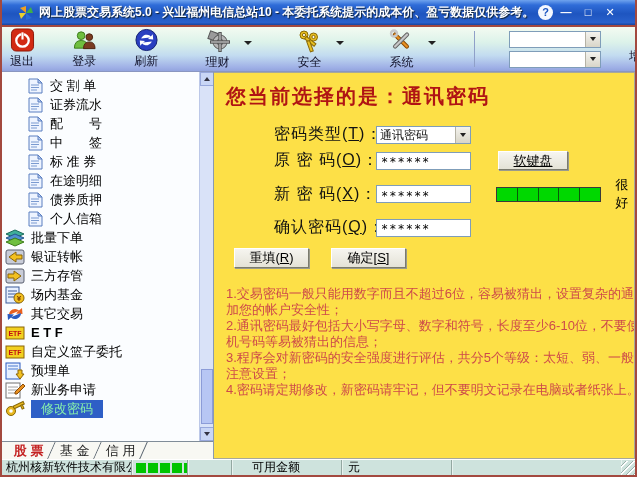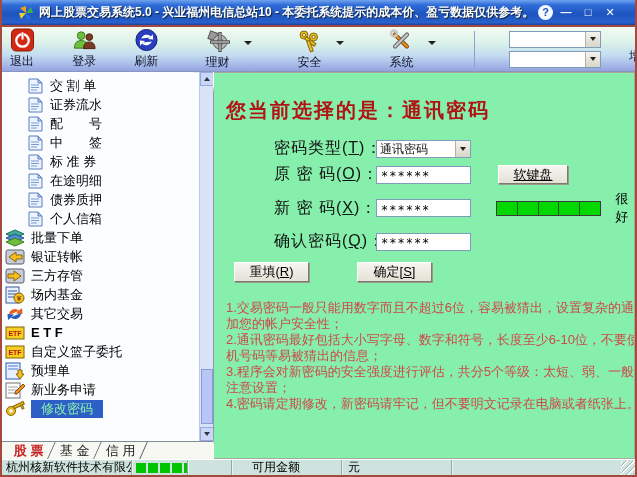--- a/index.html
+++ b/index.html
@@ -41,21 +41,21 @@
   .combo .cbtn { width:15px; height:15px; background:linear-gradient(180deg,#f4f3ee,#d8d5c8); border-left:1px solid #b5b2a5;
                  display:flex; align-items:center; justify-content:center; }
   .combo .cbtn .darrow { margin:0; border-left-width:3px; border-right-width:3px; }
   .tright { margin-left:auto; align-self:flex-end; padding-bottom:5px; white-space:nowrap;
             color:#101028; margin-right:-8px; }
 
   
   .content { flex:1; display:flex; min-height:0; }
 
   .leftcol { width:212px; flex:0 0 212px; display:flex; flex-direction:column; border-right:1px solid #8a9ab0;
-             background:#FBFDFF;border-radius:21px; }
+             background:#FBFDFF; }
   .sidebar { flex:1; position:relative; overflow:hidden; padding-top:4px; }
   .srow { height:19px; display:flex; align-items:center; gap:7px; padding-left:26px; cursor:default; }
   .srow.feature { padding-left:3px; gap:6px; }
   .srow .slabel { font-size:13px; white-space:pre; color:#000; }
   .srow .slabel.sel { background:#2E5FC6; color:#86efac; padding:0 10px; }
   .srow .slabel.etf { font-weight:bold; }
   .sicon { flex:0 0 auto; display:block; }
 
   .vscroll { position:absolute; top:0; right:0; width:14px; bottom:0; background:#D9E2F8; border-left:1px solid #bcc8e8; }
   .varrow { position:absolute; left:0; width:14px; height:14px; background:#C9D6F6; border:1px solid #98A8DC;
@@ -68,22 +68,22 @@
 
   
   .tabstrip { height:18px; flex:0 0 18px; display:flex; align-items:stretch; background:#F8F8F3;
               border-top:1px solid #808C98; padding-left:4px; overflow:hidden; }
   .tab { width:46px; transform:skewX(-24deg); border-right:1px solid #55606c; display:flex; align-items:center;
          justify-content:center; background:#F8F8F3; }
   .tab .tlab { transform:skewX(24deg); font-size:13px; white-space:pre; color:#222; }
   .tab.active .tlab { color:#C42222; font-weight:bold; }
 
   
-  .main { flex:1; background:#86efac; border:1px solid #A7A89B; border-left:none; overflow:hidden;
-          padding:24px 0 0 12px; position:relative; }
+  .main { flex:1; background:#fde047; border:1px solid #A7A89B; border-left:none; overflow:hidden;
+          padding:10px 0 0 12px; position:relative; }
   .heading { color:#B01414; font-size:20px; font-weight:bold; letter-spacing:2px;
              font-family:"Liberation Serif","DejaVu Serif",serif; margin-bottom:14px; white-space:nowrap; }
   .frow { display:flex; align-items:center; margin-bottom:5px; }
   .flabel { width:102px; font-size:16px; white-space:pre; letter-spacing:1px;margin-left:48px; }
   .u { text-decoration:underline; }
   .finput { width:95px; height:18px; border:1px solid #7F9DB9; background:#fff; font-size:12px;
             letter-spacing:1px; padding:3px 0 0 4px; font-family:"DejaVu Sans Mono",monospace; color:#000; }
   .fcombo { width:95px; height:18px; border:1px solid #7F9DB9; background:#fff; display:flex; }
   .fcombo .cval { flex:1; padding-left:3px; font-size:12px; white-space:nowrap; }
   .fcombo .cbtn { width:15px; height:16px; background:linear-gradient(180deg,#f4f3ee,#d8d5c8); border-left:1px solid #b5b2a5;
@@ -92,21 +92,21 @@
            border-top-color:#fff; border-left-color:#fff; box-shadow:1px 1px 0 #9a9a8c;
            font-size:13px; text-align:center; color:#000; white-space:pre; }
   .softkb { width:70px; height:19px; margin-left:27px; line-height:17px;text-decoration:underline; }
   .strength { width:144px; height:15px; margin-left:25px; border:1px solid #3a3a3a; display:flex; background:#00D800; }
   .seg { flex:1; background:#00D800; border-right:1px solid #0a570a; }
   .seg:last-child { border-right:none; }
   .verygood { margin-left:14px; font-size:13px; color:#000; }
   .btnrow { margin-top:10px; display:flex; }
   .fbtn { width:75px; height:20px; line-height:18px; }
   .fbtn.reset { margin-left:8px; }
-  .fbtn.ok { margin-left:48px; }
+  .fbtn.ok { margin-left:22px; }
 
   .notes { margin-top:18px; color:#CD4A4A; font-size:13px; line-height:16px; }
   .notes .nline { white-space:nowrap; overflow:hidden; }
 
   
   .statusbar { height:16px; flex:0 0 16px; background:#CEE3DD; border-top:1px solid #fff; display:flex;
                align-items:center; font-size:12px; color:#000; }
   .ssec { height:100%; display:flex; align-items:center; padding:0 4px; border-right:1px solid #93A8A1;
           box-shadow:1px 0 0 #E8F2EF; white-space:nowrap; overflow:hidden; }
   .sec-company { width:130px; flex:0 0 130px; }

